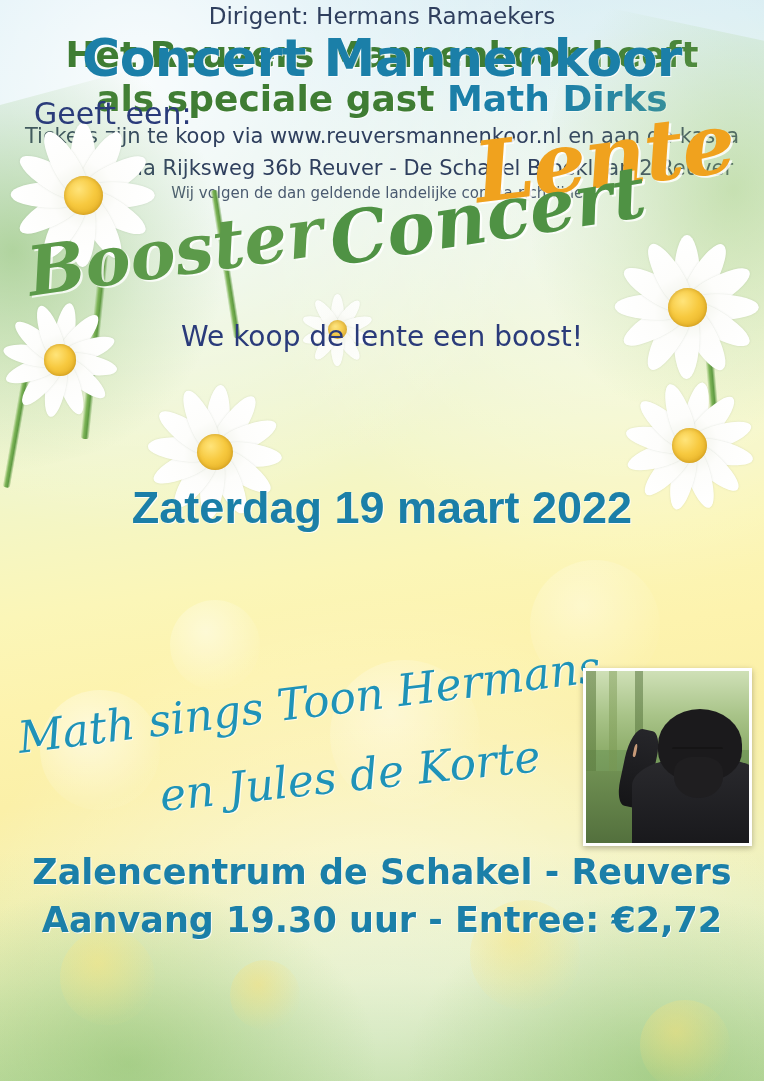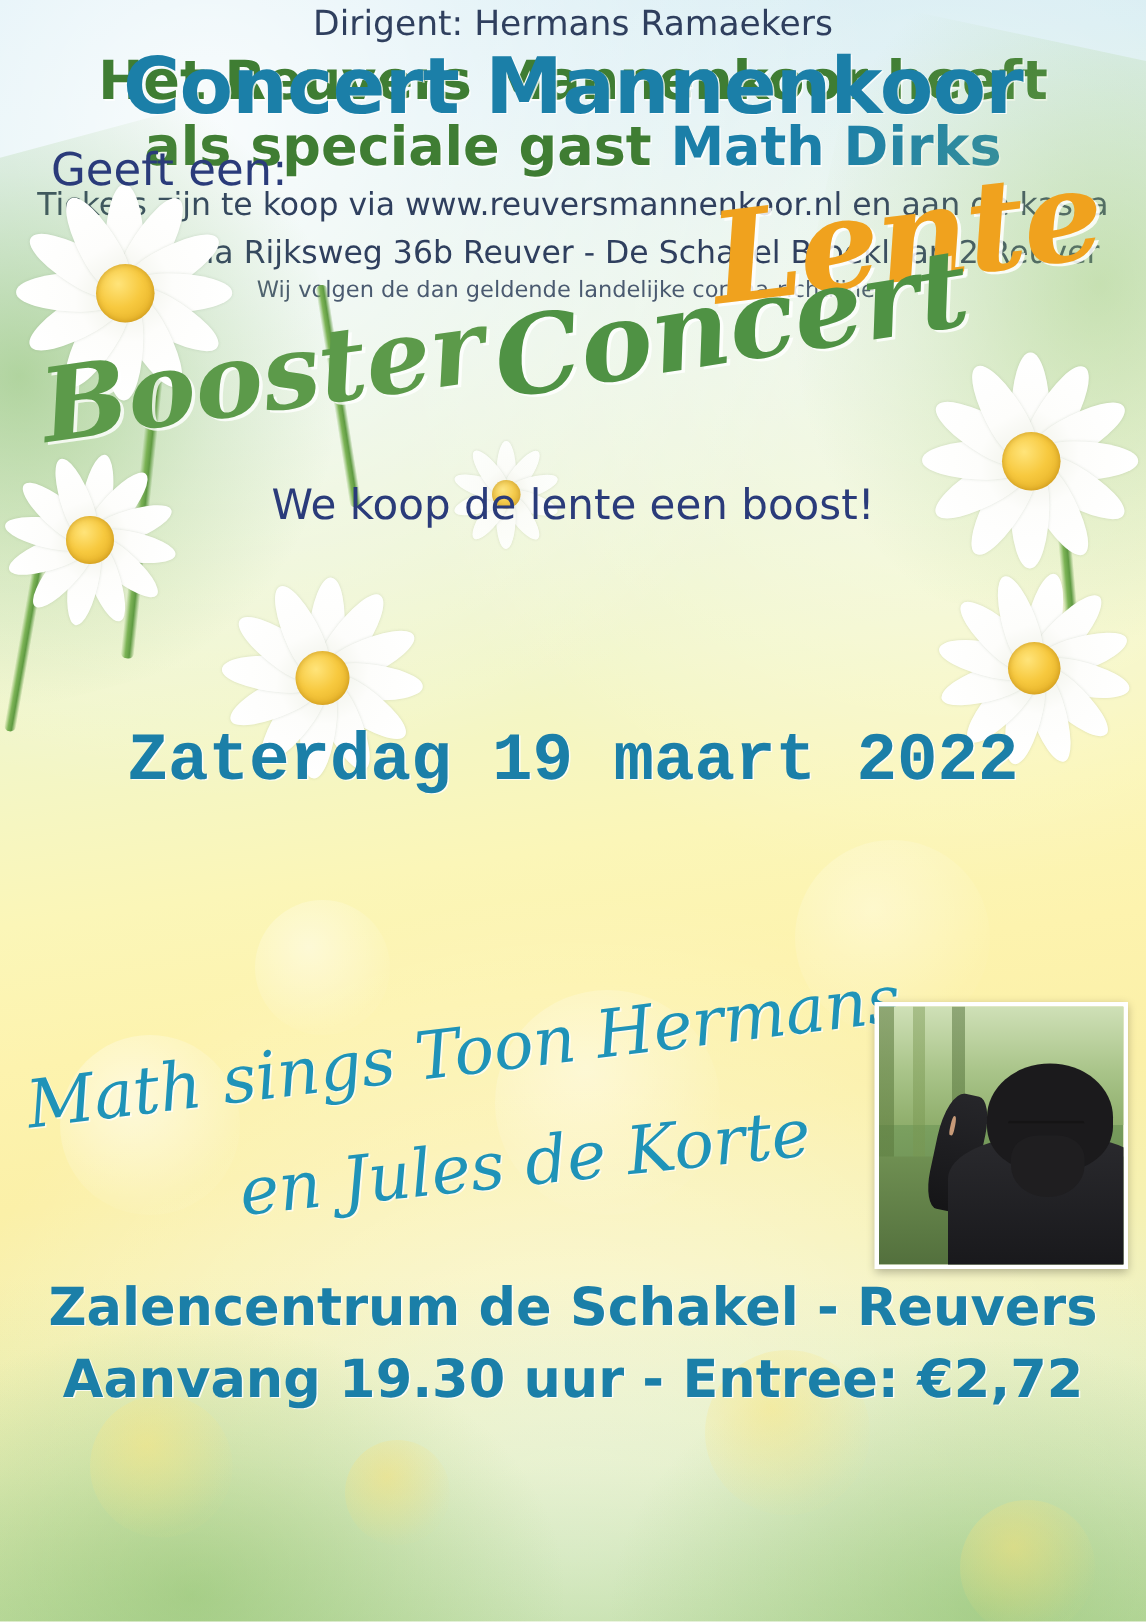--- a/index.html
+++ b/index.html
@@ -182,21 +182,21 @@
     color: #2f3f5e;
     line-height: 1.45;
     font-family: "DejaVu Sans", sans-serif;
   }
   .date {
     left: 0; right: 0; top: 482px;
     text-align: center;
     font-size: 45px;
     font-weight: bold;
     color: #1b7fa8;
-    font-family: Liberation Mono, monospace;
+    font-family: Liberation Sans, sans-serif;
     text-shadow: 1px 1px 0 rgba(255,255,255,0.8);
   }
   .guest {
     left: 0; right: 0; top: 552px;
     text-align: center;
     font-size: 36px;
     font-weight: bold;
     color: #3f7d33;
     line-height: 1.22;
     font-family: "DejaVu Sans", sans-serif;

